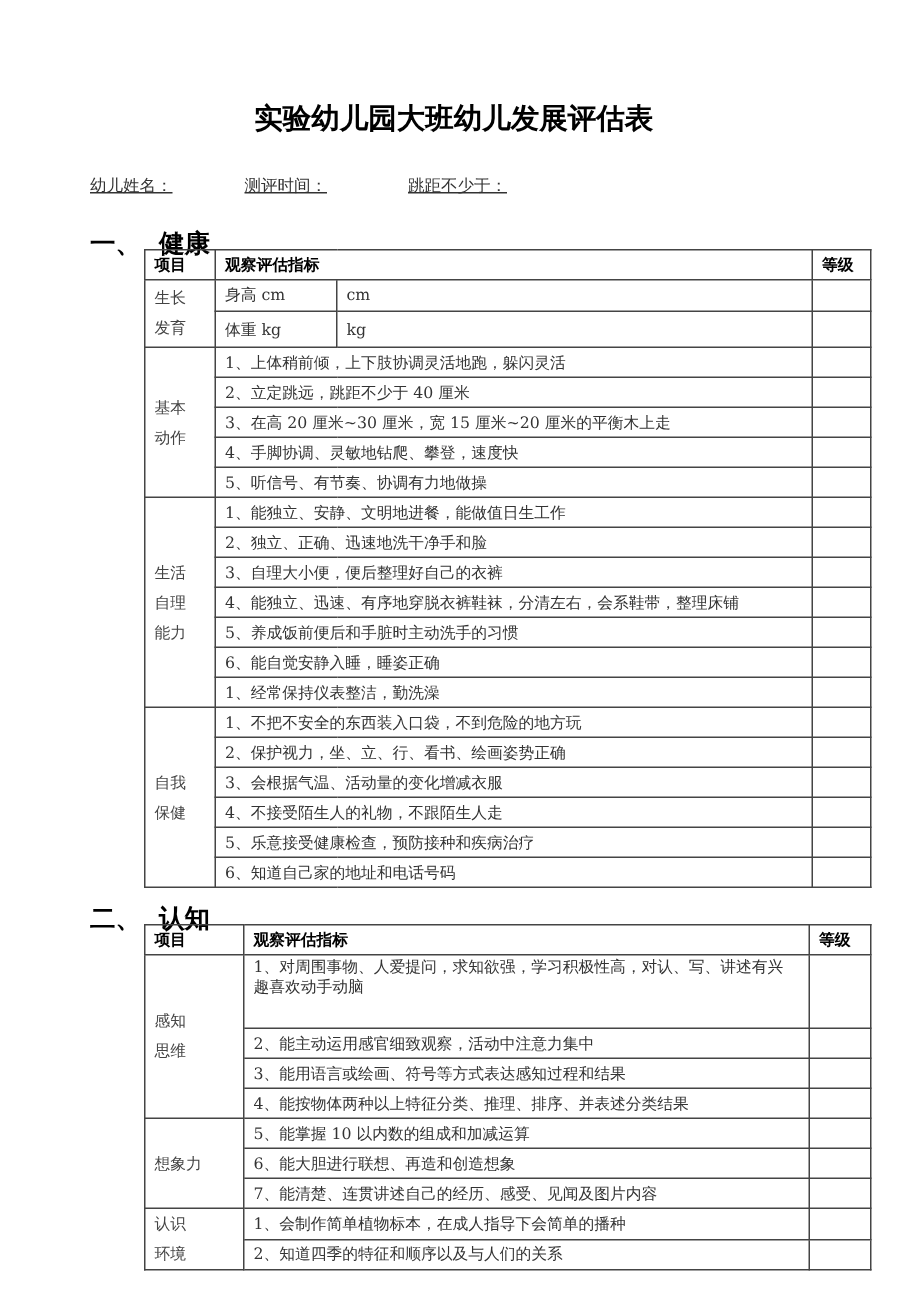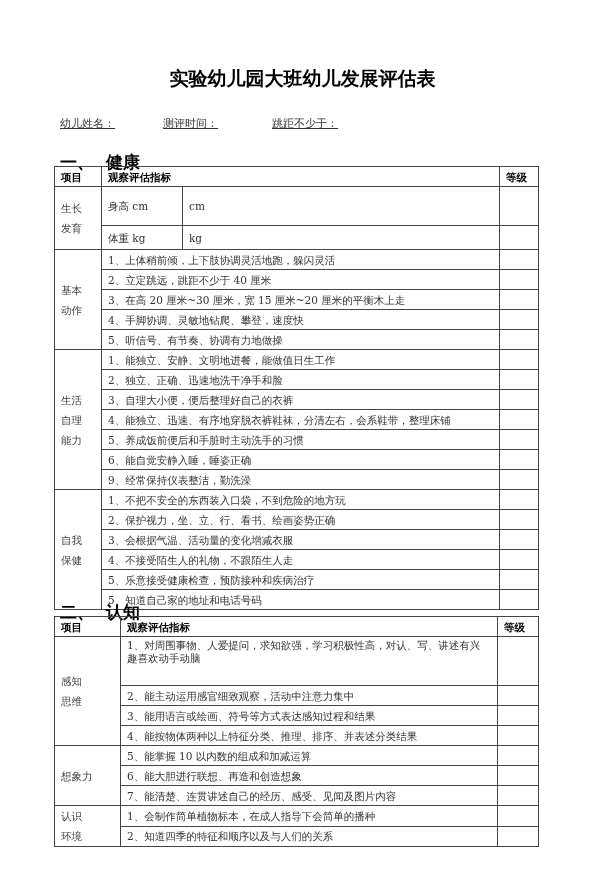--- a/index.html
+++ b/index.html
@@ -16,21 +16,21 @@
   .meta {
     position: absolute; top: 116px; font-size: 11px; color: #333; text-decoration: underline;
   }
   .section-head {
     position: absolute; left: 60px; font-size: 17px; font-weight: bold;
     font-family: "DejaVu Sans", "Liberation Sans", sans-serif; color: #000;
   }
   .section-head .num { margin-right: 12px; }
   table.grid {
     position: absolute; border-collapse: collapse; table-layout: fixed;
-    font-size: 10.5px; color: #333;
+    font-size: 10.5px; color: #333; margin-left: 42px;
   }
   table.grid td {
     border: 1px solid #444; padding: 0 0 0 6px; height: 19px;
     line-height: 14px; vertical-align: middle; white-space: nowrap; overflow: hidden;
   }
   table.grid tr.hdr td {
     font-family: "DejaVu Sans", "Liberation Sans", sans-serif;
     font-weight: bold; color: #000; font-size: 10.5px;
   }
   table.grid td.cat { color: #444; line-height: 20px; }
@@ -58,21 +58,21 @@
     <col style="width:81px">
     <col style="width:317px">
     <col style="width:39px">
   </colgroup>
   <tbody>
       <tr class="hdr">
     <td>项目</td>
     <td colspan="2">观察评估指标</td>
     <td>等级</td>
   </tr>
-  <tr style="height:39px">
+  <tr style="height:21px">
     <td rowspan="2" class="cat">
       <div>生长</div>
       <div>发育</div>
     </td>
     <td>身高 cm</td>
     <td class="inner-unit">cm</td>
     <td class="grade"></td>
   </tr>
   <tr style="height:24px">
     <td>体重 kg</td>
@@ -128,21 +128,21 @@
       </tr>
   <tr>
         <td colspan="2">5、养成饭前便后和手脏时主动洗手的习惯</td>
         <td class="grade"></td>
       </tr>
   <tr>
         <td colspan="2">6、能自觉安静入睡，睡姿正确</td>
         <td class="grade"></td>
       </tr>
   <tr>
-        <td colspan="2">9、经常保持仪表整洁，勤洗澡</td>
+        <td colspan="2">1、经常保持仪表整洁，勤洗澡</td>
         <td class="grade"></td>
       </tr>
 
   <tr>
     <td rowspan="6" class="cat">
       <div>自我</div>
       <div>保健</div>
     </td>
     <td colspan="2">1、不把不安全的东西装入口袋，不到危险的地方玩</td>
     <td class="grade"></td>
@@ -157,21 +157,21 @@
       </tr>
   <tr>
         <td colspan="2">4、不接受陌生人的礼物，不跟陌生人走</td>
         <td class="grade"></td>
       </tr>
   <tr>
         <td colspan="2">5、乐意接受健康检查，预防接种和疾病治疗</td>
         <td class="grade"></td>
       </tr>
   <tr>
-        <td colspan="2">5、知道自己家的地址和电话号码</td>
+        <td colspan="2">6、知道自己家的地址和电话号码</td>
         <td class="grade"></td>
       </tr>
 </tbody>
   </table>
 
 <div class="section-head" style="top:601px;">
   <span class="num">二、</span><span>认知</span>
 </div>
 
 <table class="grid outer" style="left:54px; top:616px; width:484px;">

